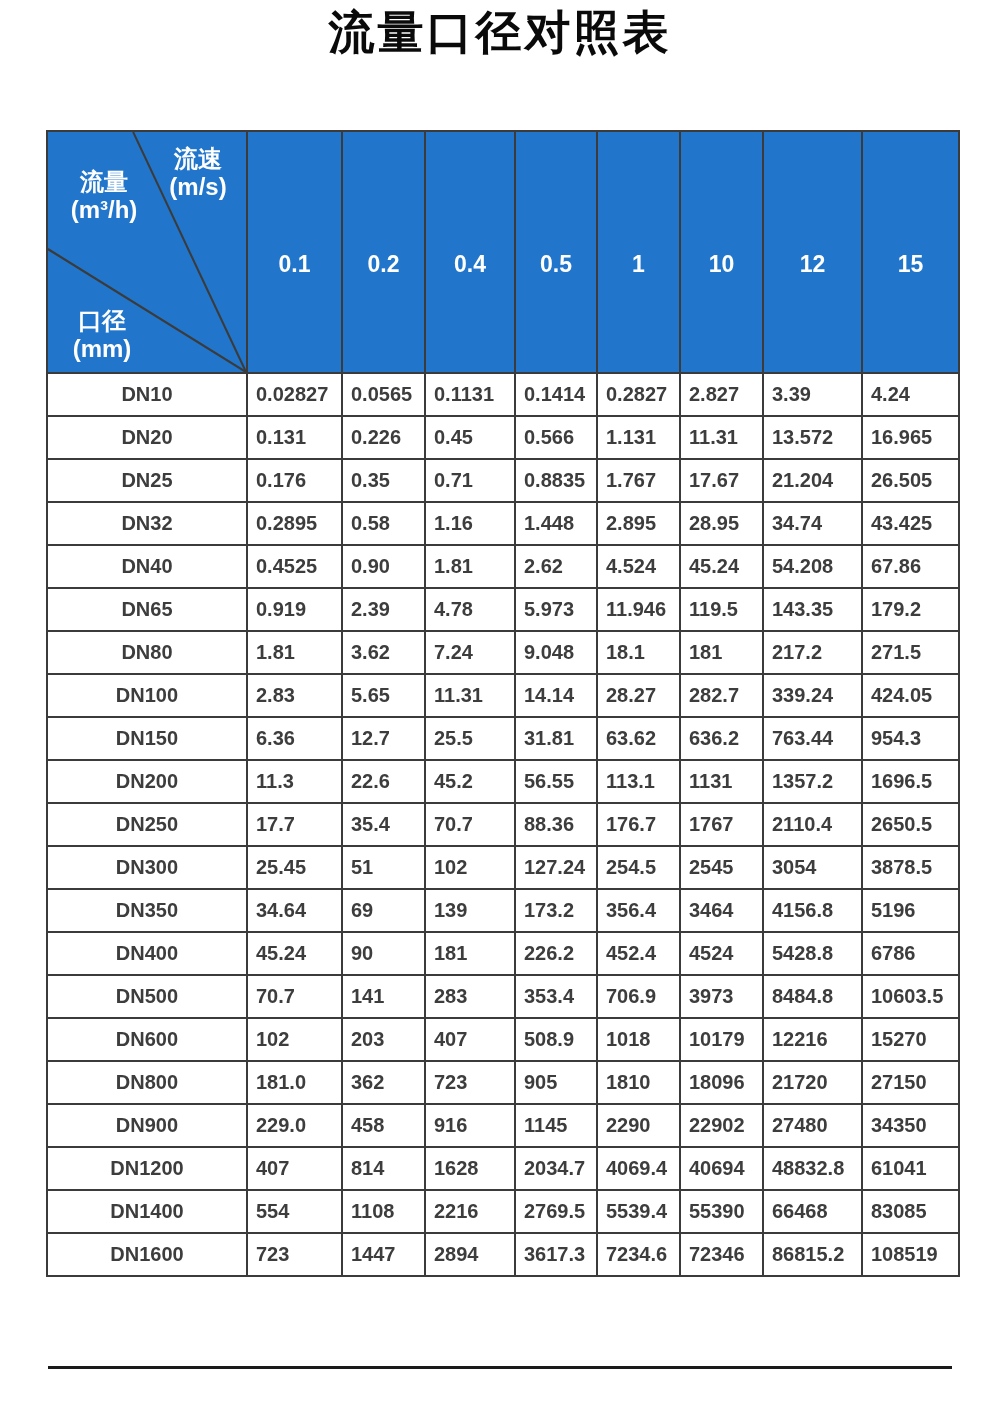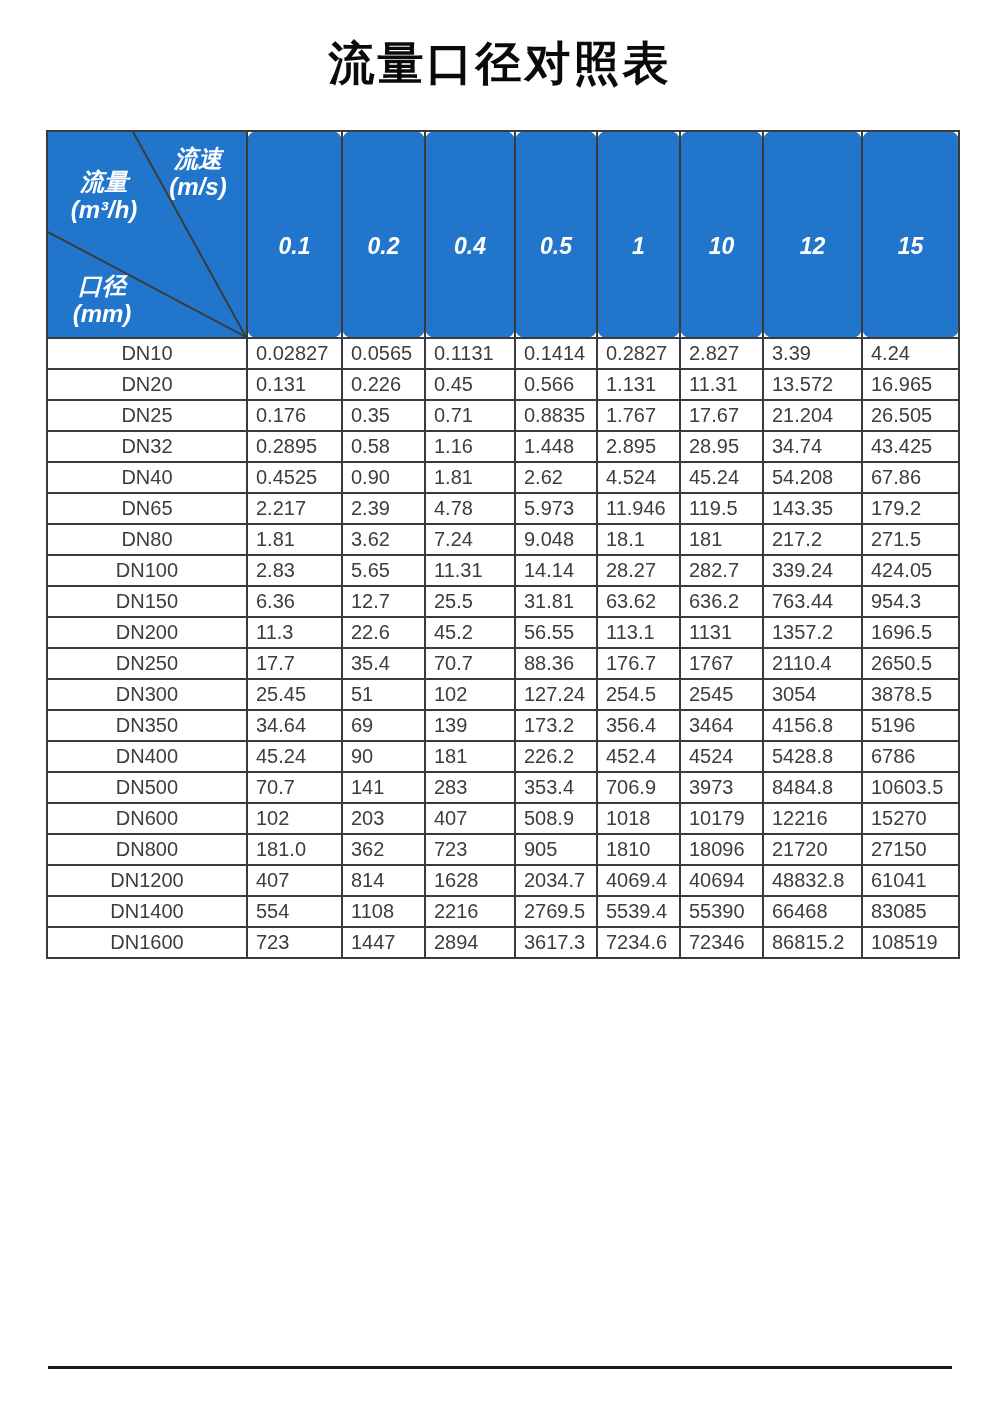--- a/index.html
+++ b/index.html
@@ -5,56 +5,56 @@
   * { margin: 0; padding: 0; box-sizing: border-box; }
   html, body { background: #ffffff; }
   body {
     width: 1000px; height: 1402px;
     font-family: "Liberation Sans", "DejaVu Sans", sans-serif;
     position: relative; overflow: hidden;
   }
   .page { position: absolute; inset: 0; background: #ffffff; }
 
   .page-title {
-    position: absolute; top: 33px; left: 0; width: 100%;
+    position: absolute; top: 2px; left: 0; width: 100%;
     text-align: center;
     font-size: 46px; font-weight: 900; color: #0a0a0a;
     letter-spacing: 3px;
   }
 
   table.flow-table {
     position: absolute; left: 46px; top: 130px;
     width: 912px;
     border-collapse: collapse; table-layout: fixed;
   }
   .flow-table th, .flow-table td {
     border: 2px solid #3b3b3b;
   }
 
   
-  .flow-table thead tr { height: 207px; font-style: italic; }
+  .flow-table thead tr { height: 242px; }
   .flow-table th {
     background: #2176cb; color: #ffffff;
     font-weight: 700; vertical-align: middle;
   }
-  .vel-col { font-size: 23px; text-align: center; padding-top: 24px; border-radius: 10px; }
+  .vel-col { font-size: 23px; text-align: center; padding-top: 24px; }
 
   
   .corner { position: relative; padding: 0; }
   .corner svg.diagonals { position: absolute; inset: 0; width: 100%; height: 100%; }
   .corner .lbl {
     position: absolute; color: #ffffff; font-weight: 700;
     font-size: 24px; line-height: 28px; text-align: center; white-space: nowrap;
   }
   .lbl-velocity { top: 13px; left: 106px; width: 88px; }
   .lbl-flow     { top: 36px; left: 12px;  width: 88px; }
   .lbl-diameter { bottom: 9px; left: 10px; width: 88px; }
 
   
-  .flow-table tbody tr { height: 31px; }
+  .flow-table tbody tr { height: 43px; font-weight: bold; }
   .flow-table td {
     background: #ffffff; color: #3d3d3d;
     font-size: 20px; vertical-align: middle;
   }
   td.dn-cell  { text-align: center; }
   td.val-cell { text-align: left; padding-left: 8px; }
 
   .bottom-rule {
     position: absolute; left: 48px; top: 1366px;
     width: 904px; height: 3px; background: #1a1a1a;
@@ -162,21 +162,21 @@
           <td class="val-cell">0.90</td>
           <td class="val-cell">1.81</td>
           <td class="val-cell">2.62</td>
           <td class="val-cell">4.524</td>
           <td class="val-cell">45.24</td>
           <td class="val-cell">54.208</td>
           <td class="val-cell">67.86</td>
         </tr>
         <tr>
           <td class="dn-cell">DN65</td>
-          <td class="val-cell">2.217</td>
+          <td class="val-cell">0.919</td>
           <td class="val-cell">2.39</td>
           <td class="val-cell">4.78</td>
           <td class="val-cell">5.973</td>
           <td class="val-cell">11.946</td>
           <td class="val-cell">119.5</td>
           <td class="val-cell">143.35</td>
           <td class="val-cell">179.2</td>
         </tr>
         <tr>
           <td class="dn-cell">DN80</td>
@@ -293,20 +293,31 @@
           <td class="val-cell">181.0</td>
           <td class="val-cell">362</td>
           <td class="val-cell">723</td>
           <td class="val-cell">905</td>
           <td class="val-cell">1810</td>
           <td class="val-cell">18096</td>
           <td class="val-cell">21720</td>
           <td class="val-cell">27150</td>
         </tr>
         <tr>
+          <td class="dn-cell">DN900</td>
+          <td class="val-cell">229.0</td>
+          <td class="val-cell">458</td>
+          <td class="val-cell">916</td>
+          <td class="val-cell">1145</td>
+          <td class="val-cell">2290</td>
+          <td class="val-cell">22902</td>
+          <td class="val-cell">27480</td>
+          <td class="val-cell">34350</td>
+        </tr>
+        <tr>
           <td class="dn-cell">DN1200</td>
           <td class="val-cell">407</td>
           <td class="val-cell">814</td>
           <td class="val-cell">1628</td>
           <td class="val-cell">2034.7</td>
           <td class="val-cell">4069.4</td>
           <td class="val-cell">40694</td>
           <td class="val-cell">48832.8</td>
           <td class="val-cell">61041</td>
         </tr>

